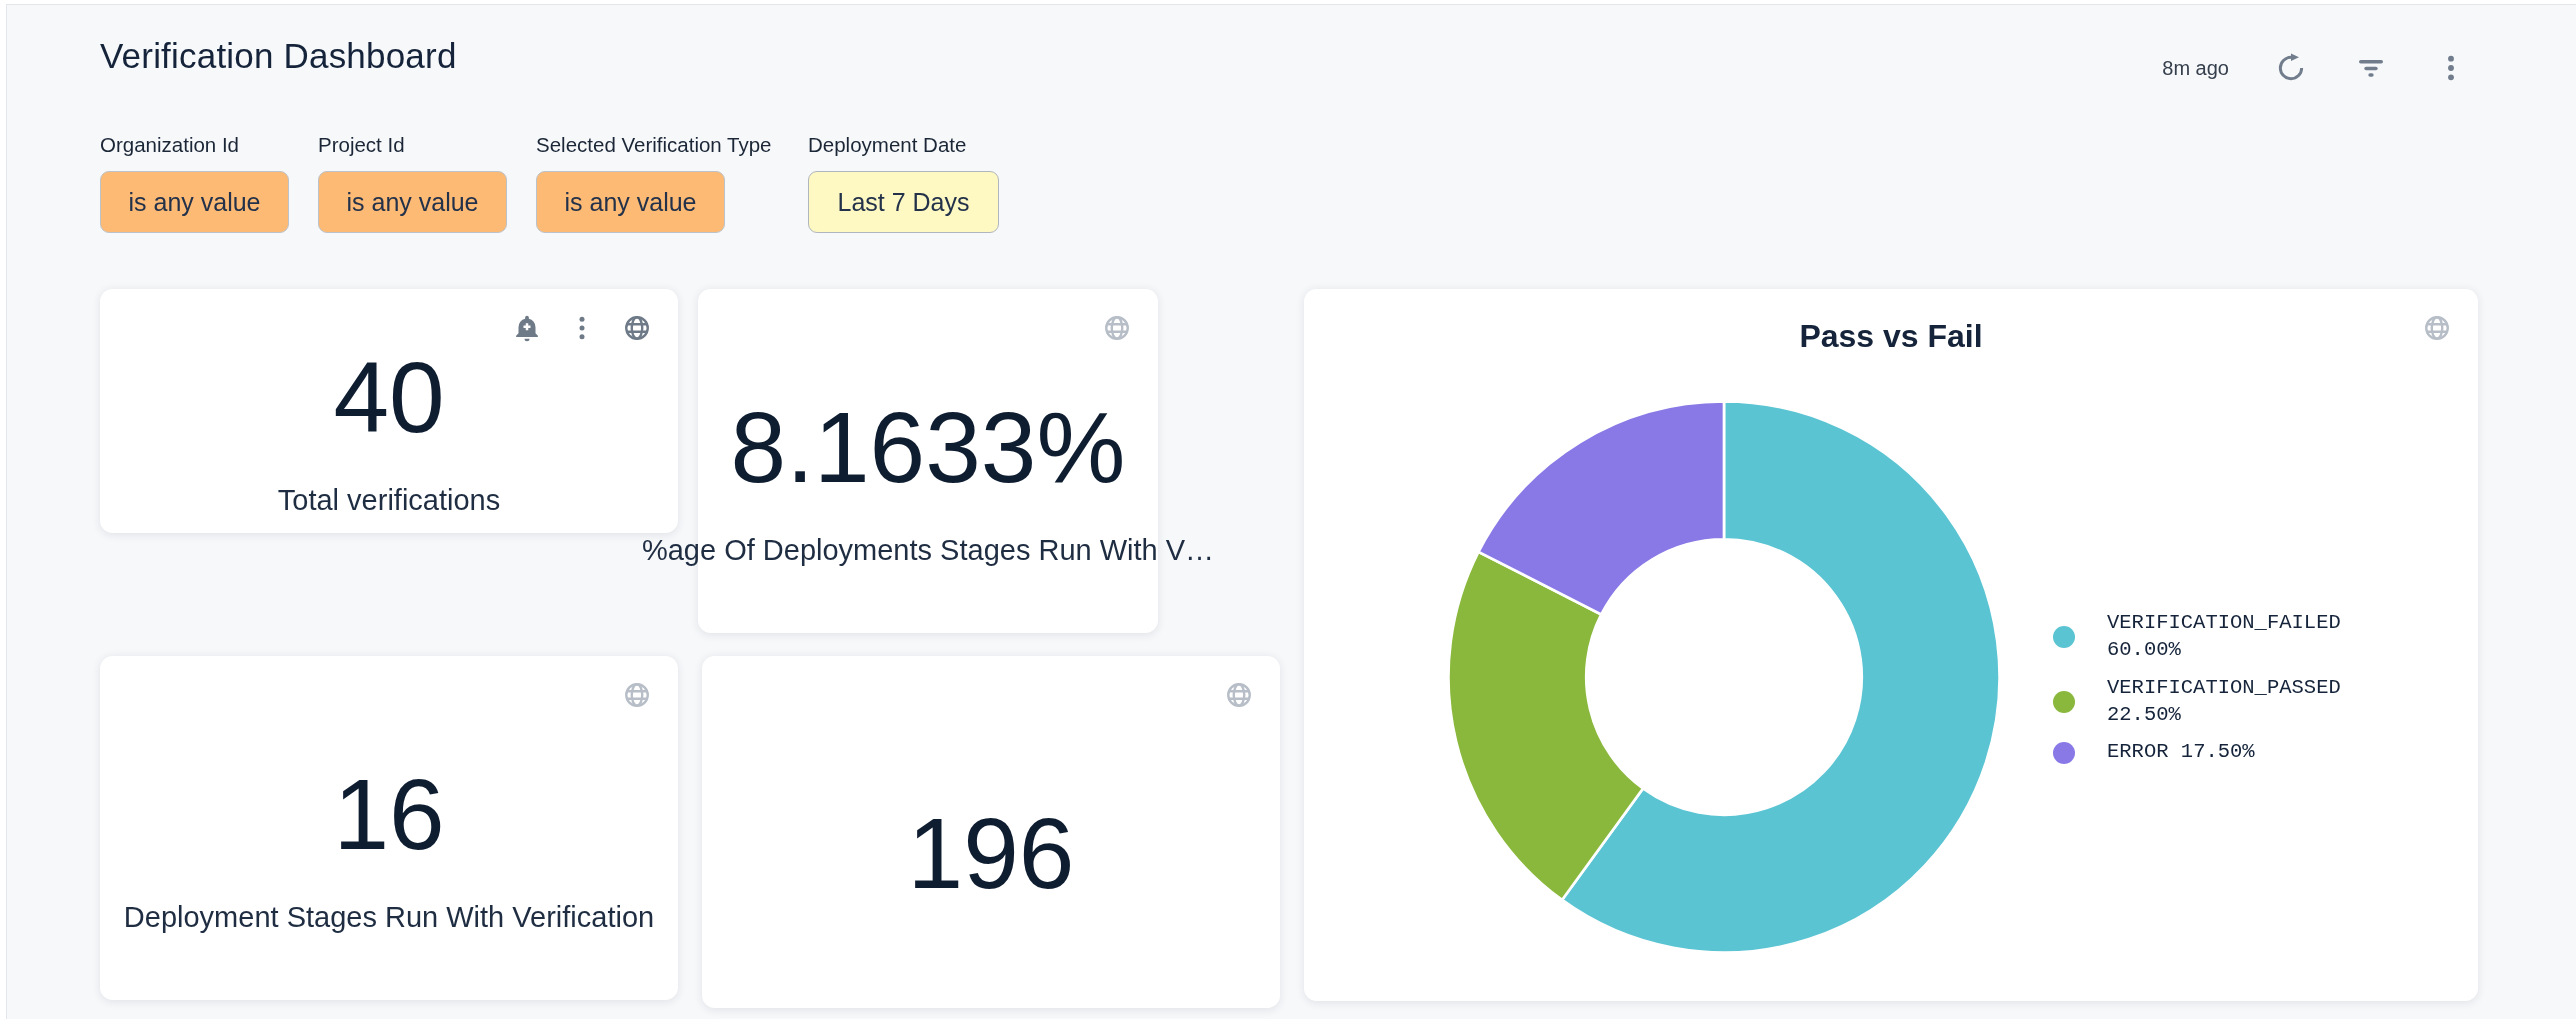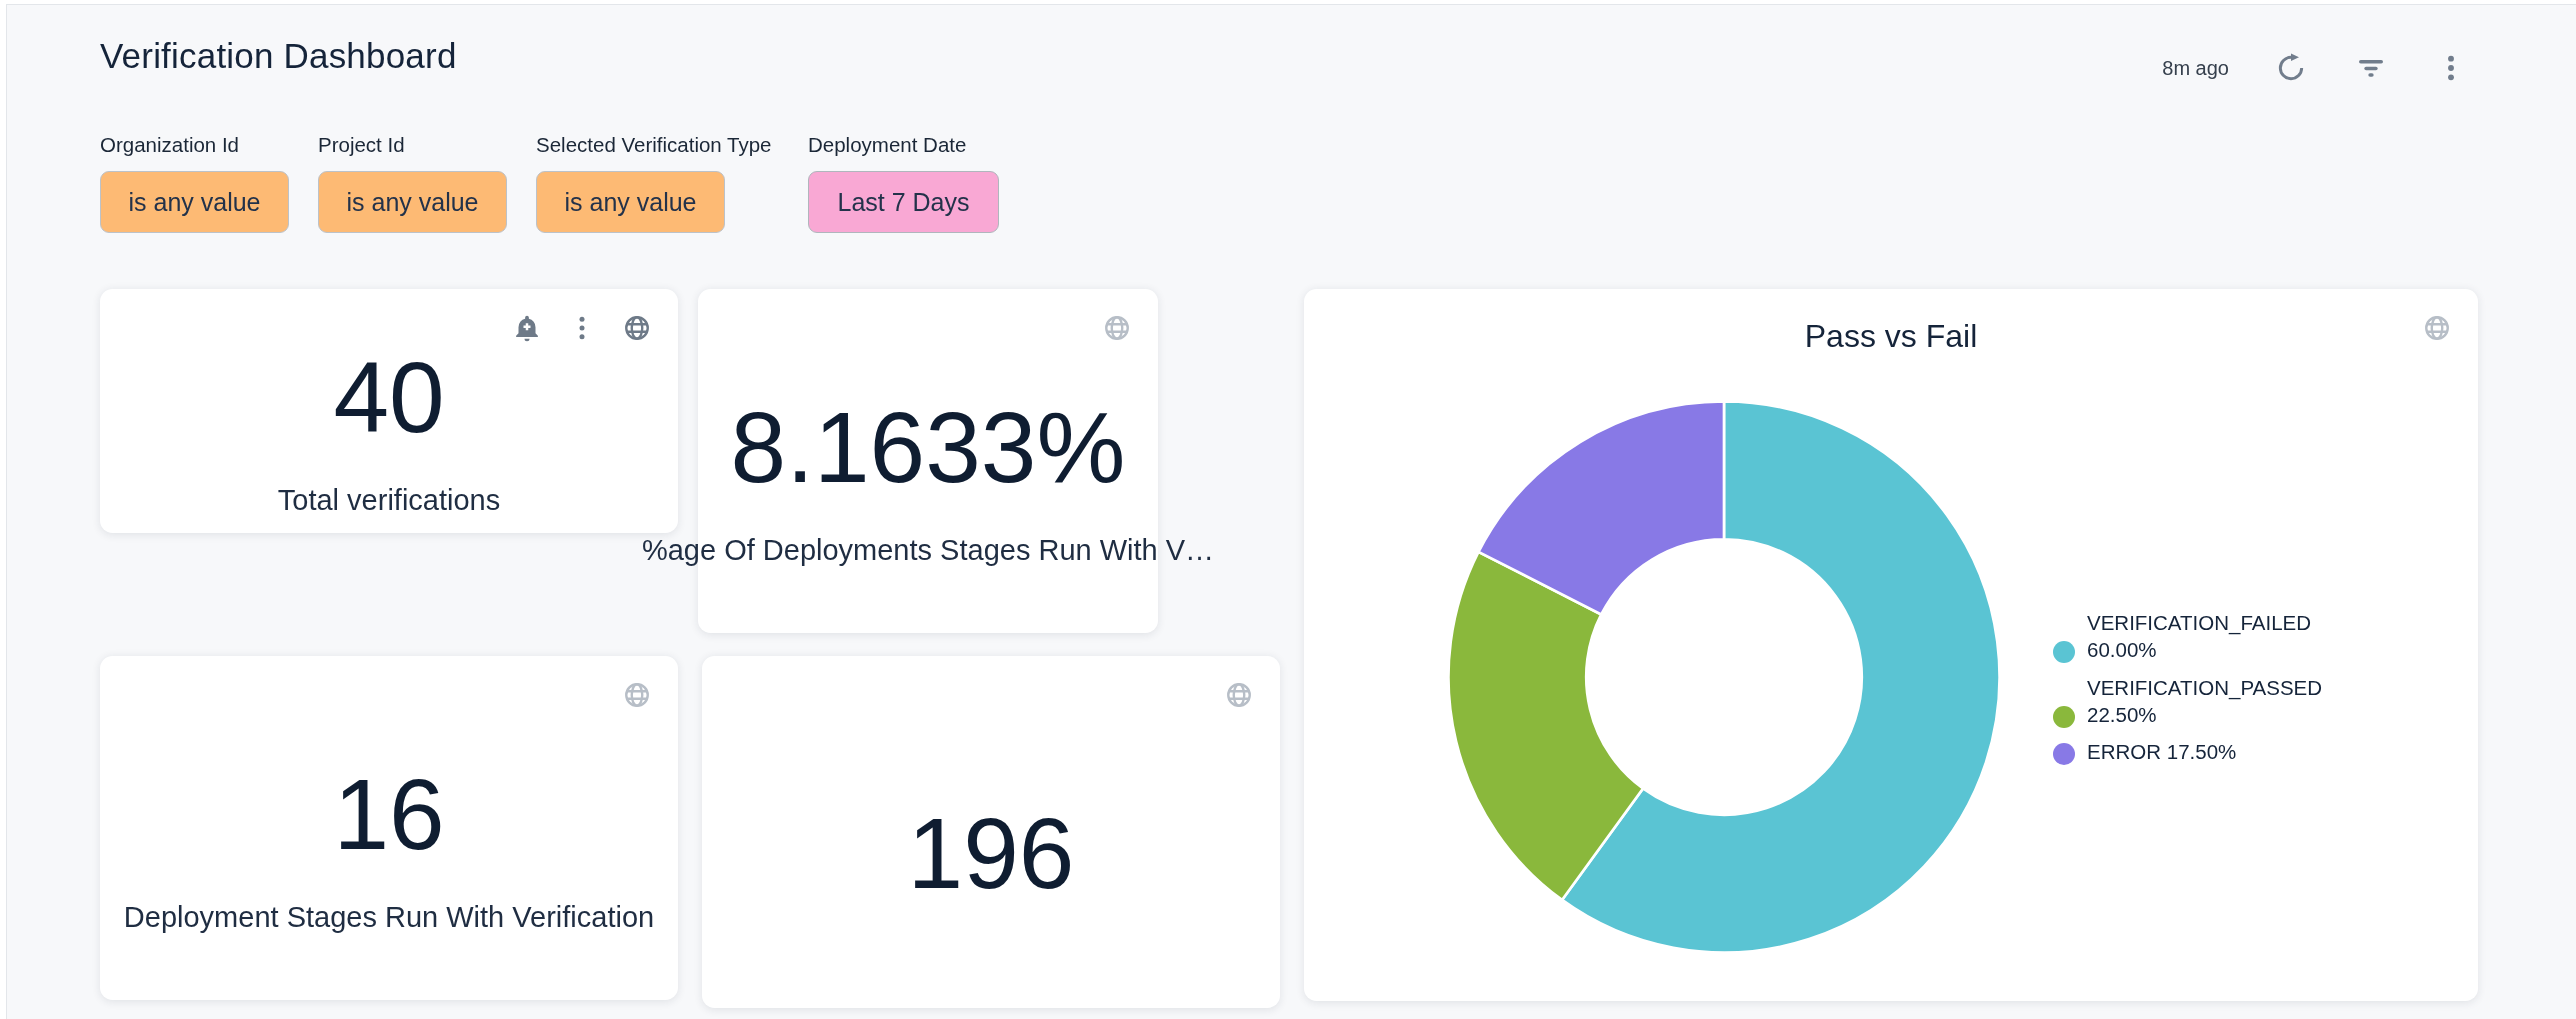--- a/index.html
+++ b/index.html
@@ -38,21 +38,21 @@
   .filter-group { position: absolute; top: 133px; }
   .filter-label {
     font-size: 20.5px; font-weight: 500; color: #1b2737;
     margin-bottom: 14.2px; white-space: nowrap;
   }
   .filter-chip {
     height: 62px; border: 1.8px solid #bcc2c9; border-radius: 9px;
     background: #fdba74; display: flex; align-items: center; justify-content: center;
     font-size: 25px; color: #23324a; cursor: pointer; white-space: nowrap;
   }
-  .filter-chip.active { background: #f9a8d4; border-color: #b0b6bd; }
+  .filter-chip.active { background: #fef9c3; border-color: #b0b6bd; }
   #fg-org  { left: 100px; } #fg-org  .filter-chip { width: 189px; }
   #fg-proj { left: 318px; } #fg-proj .filter-chip { width: 189px; }
   #fg-type { left: 536px; } #fg-type .filter-chip { width: 189px; }
   #fg-date { left: 808px; } #fg-date .filter-chip { width: 191px; }
   
   .tile {
     position: absolute; background: #fff; border-radius: 12.5px;
     box-shadow: 0 1.8px 9px rgba(25,39,60,.10);
   }
   #tile1 { left: 100px; top: 289px; width: 578px; height: 244px; }
@@ -70,27 +70,27 @@
   .kpi {
     position: absolute; inset: 0;
     display: flex; flex-direction: column; align-items: center; justify-content: center;
     padding-top: 41px;
   }
   .kpi-value { font-size: 100px; font-weight: 400; color: #0f1d31; line-height: 1; }
   .kpi-label { margin-top: 37px; font-size: 29px; color: #1f2d42; white-space: nowrap; }
   
   .chart-title {
     position: absolute; top: 28.5px; left: 0; right: 0; text-align: center;
-    font-size: 32px; font-weight: 400; color: #15243a;
+    font-size: 32px; font-weight: 700; color: #15243a;
   }
   #donut { position: absolute; left: 132px; top: 100px; width: 576px; height: 576px; }
   .legend { position: absolute; left: 749px; top: 320px; width: 418px; }
   .legend-item {
-    display: flex; align-items: flex-end; gap: 12px;
-    margin-bottom: 10.7px; cursor: pointer;
+    display: flex; align-items: center; gap: 32px;
+    margin-bottom: 10.7px; cursor: pointer; font-family: Liberation Mono, monospace;
   }
   .legend-dot { width: 22px; height: 22px; border-radius: 50%; flex: none; margin-top: 2.7px; }
   .legend-text { font-size: 20.5px; line-height: 27px; color: #15243a; max-width: 276px; }
   .legend-text .lname { white-space: nowrap; }
 </style>
 </head>
 <body>
 
 <div class="surface"></div>
 

